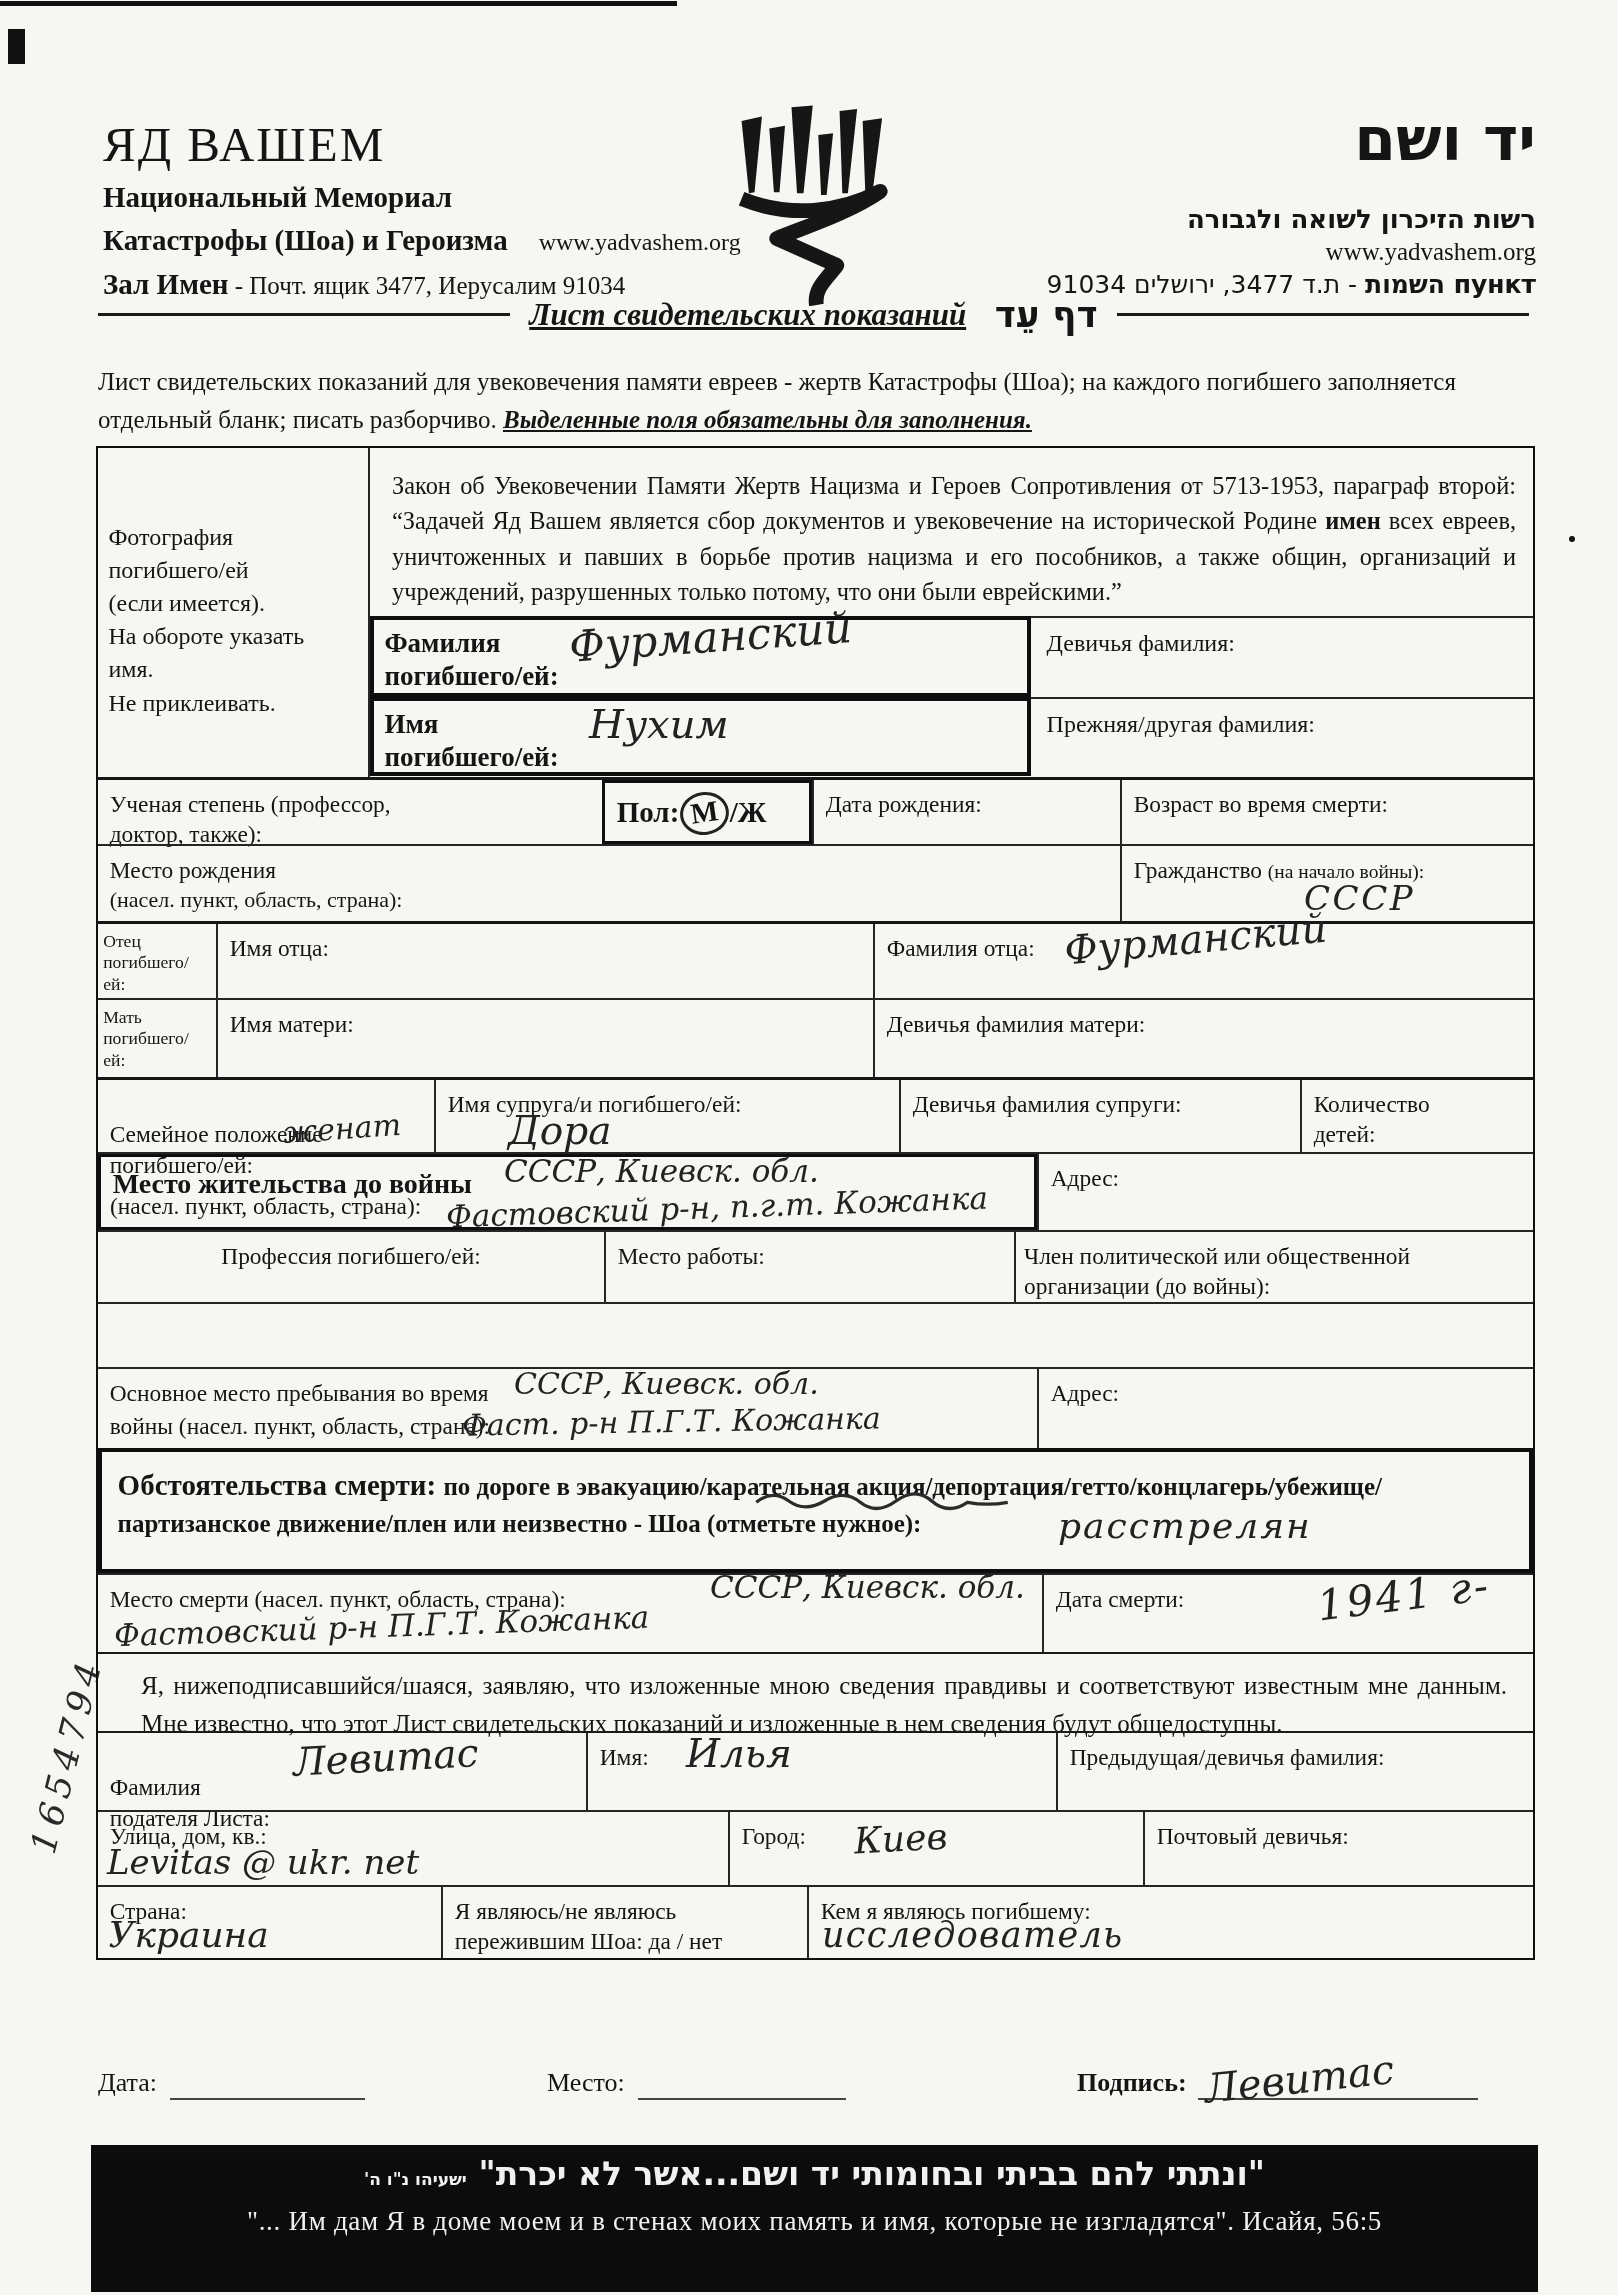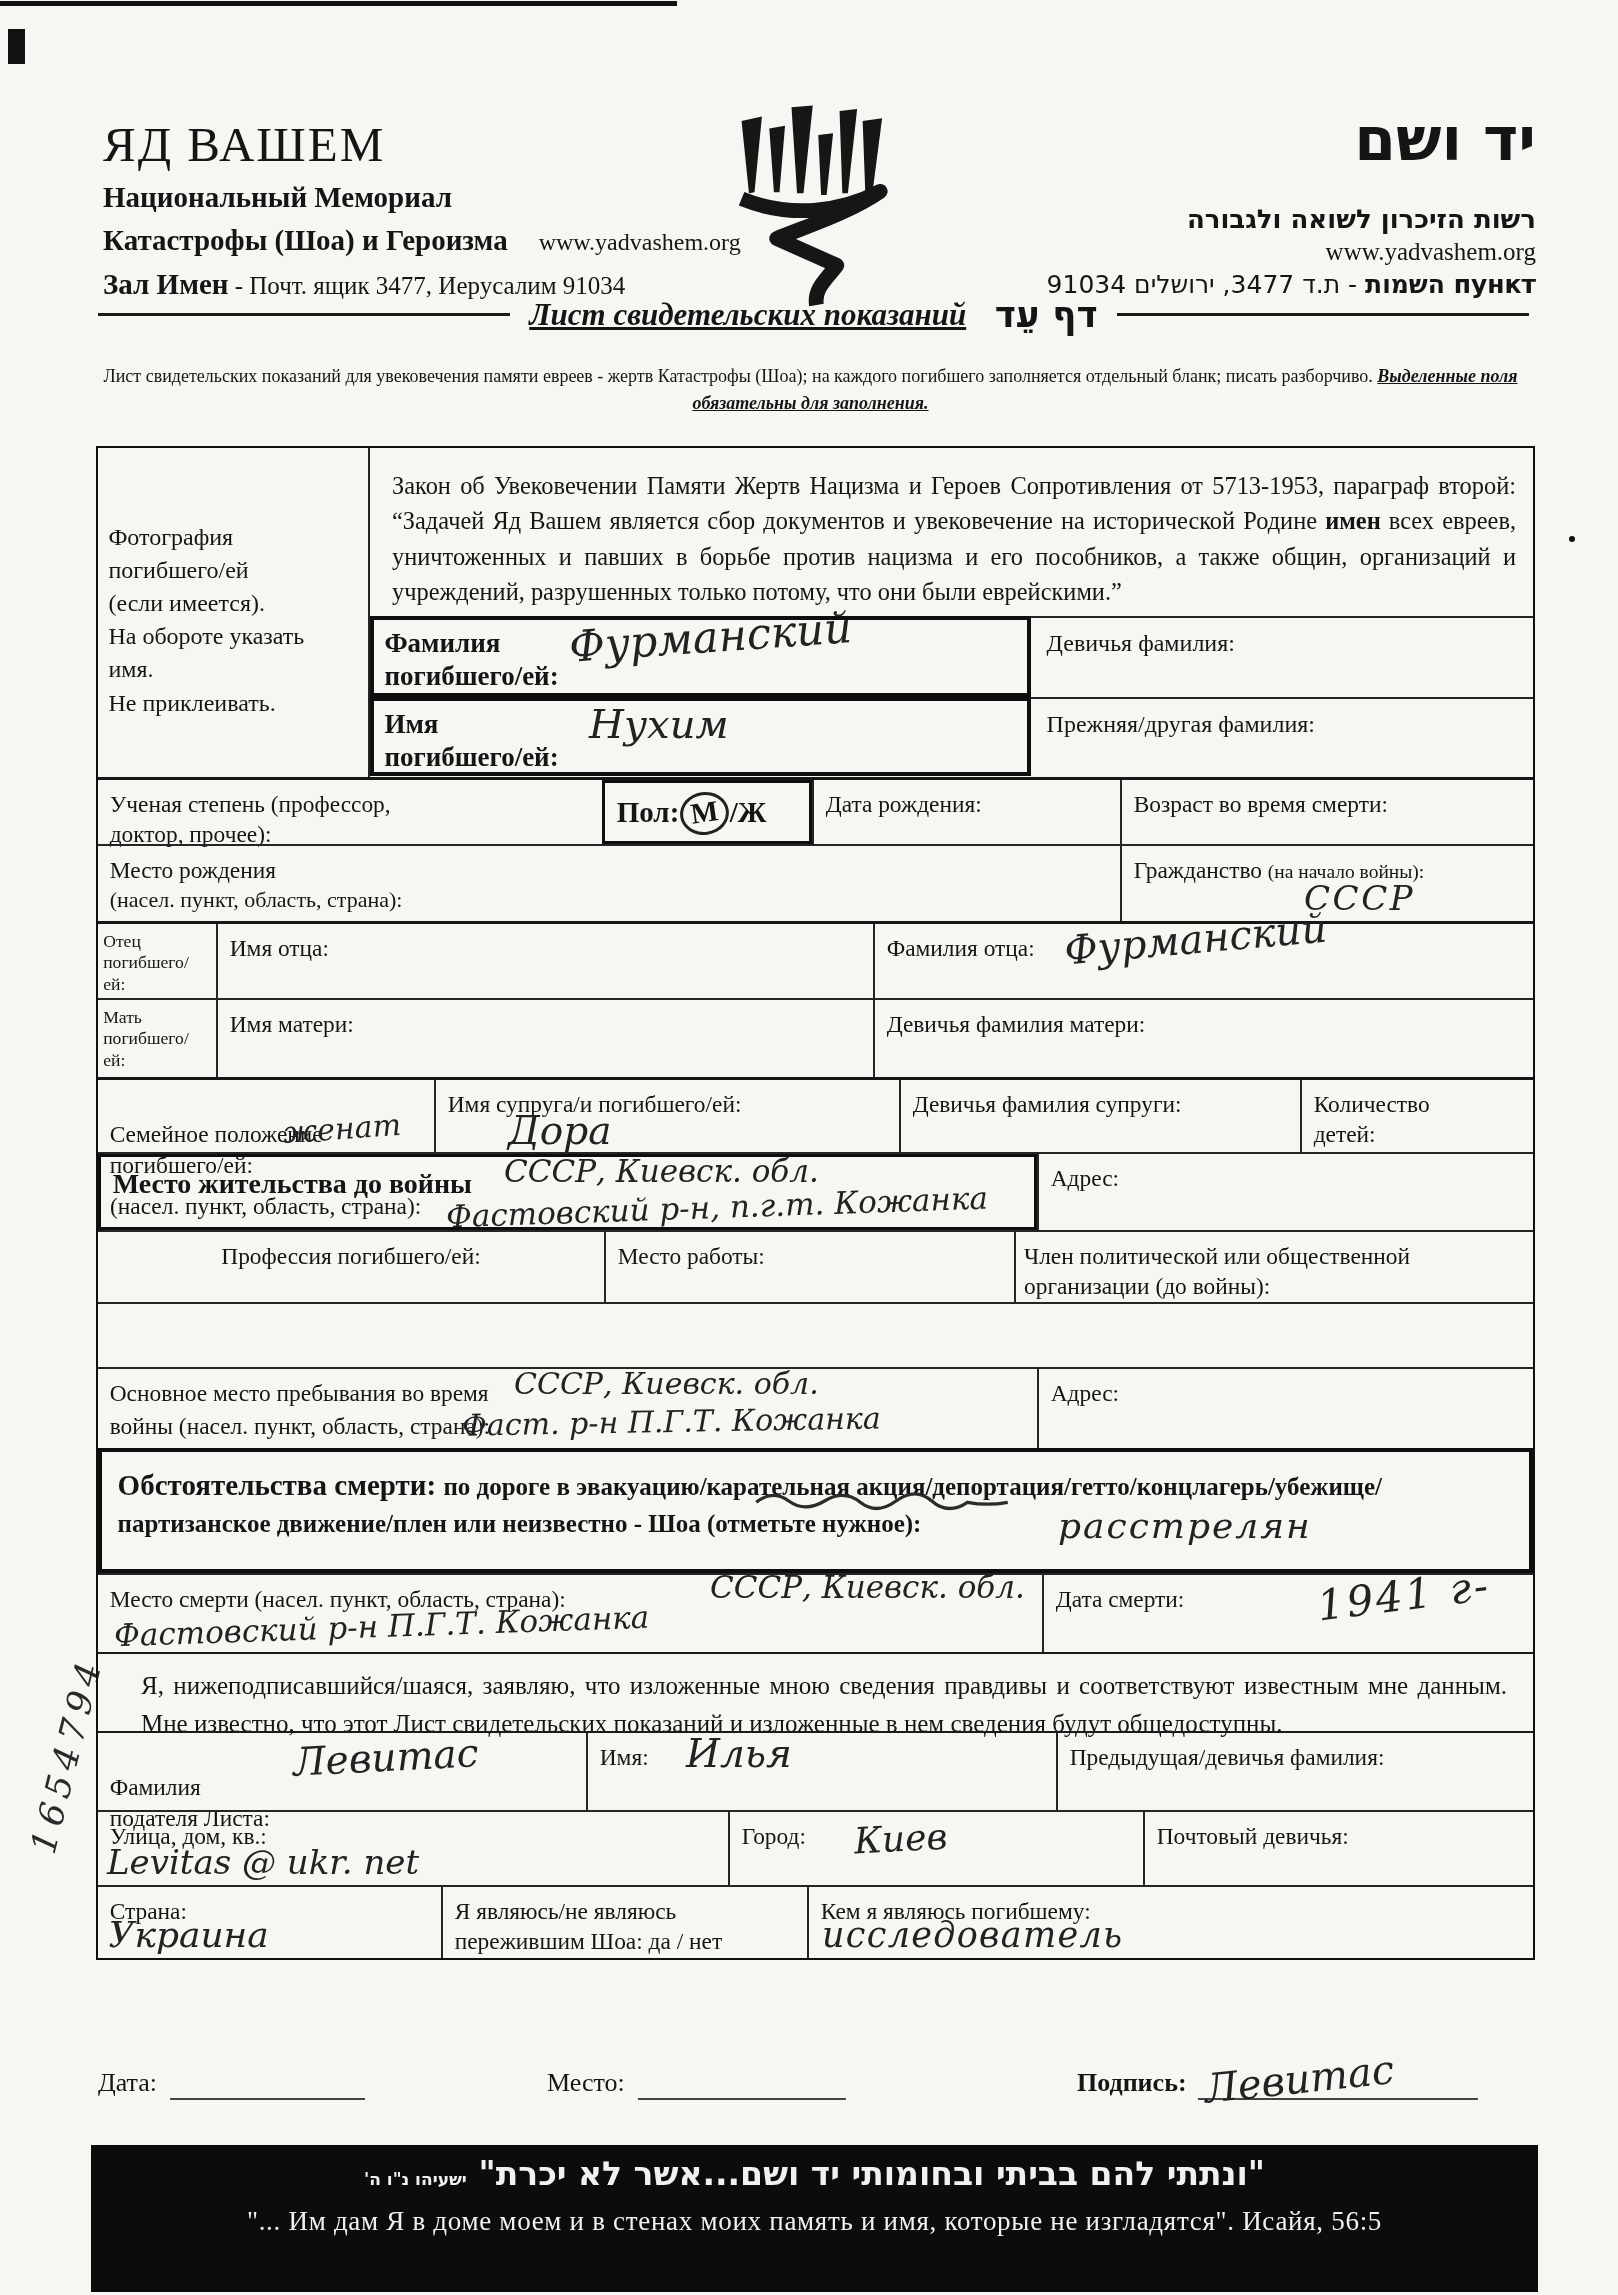--- a/index.html
+++ b/index.html
@@ -30,21 +30,21 @@
   .heb-name { font-size:60px; font-weight:bold; }
   .heb-l1 { font-size:26px; font-weight:bold; margin-top:30px; }
   .heb-url { font-size:25px; margin-top:3.9px; font-family:"Liberation Serif",serif; }
   .heb-l2 { font-size:25px; margin-top:3.9px; }
   .logo { position:absolute; left:721px; top:98px; }
   
   .title-row { position:absolute; left:98px; top:294px; width:1431px; display:flex; align-items:center; gap:19.5px; }
   .rule { flex:1; height:3.3px; background:#1b1b1b; }
   .title-ru { font-size:31px; font-weight:bold; font-style:italic; text-decoration:underline; white-space:nowrap; }
   .title-he { font-size:36px; font-weight:bold; white-space:nowrap; margin-left:9px; }
-  .intro { position:absolute; left:98px; top:363px; width:1425px; text-align:center; font-size:18px; line-height:1.5; }
+  .intro { position:absolute; left:98px; top:363px; width:1425px; font-size:25px; line-height:1.5; }
   
   .form { position:absolute; left:96px; top:446px; width:1439px; border:2.6px solid #101010; }
   .top { display:flex; height:329px; }
   .photo-cell { width:272px; border-right:2px solid #252525; padding:73px 9px 0 10.4px; font-size:24px; line-height:1.38; }
   .top-right { flex:1; display:flex; flex-direction:column; }
   .law-cell { height:168px; padding:19.5px 17px 0 22px; font-size:24.4px; line-height:1.46; text-align:justify; }
   .name-row { position:relative; }
   .nbox { position:absolute; left:0; top:0; height:100%; width:661px; border:4.6px solid #0e0e0e; padding:6.5px 10.4px; }
   .nbox .lbl { font-size:27px; font-weight:bold; line-height:1.25; }
   .nright { margin-left:661px; height:100%; border-top:2px solid #252525; padding:11.7px 15.6px; font-size:24px; }
@@ -147,21 +147,21 @@
 погибшего/ей:</div>
             <span class="hw" style="left:215px;top:2.6px;font-size:40px;">Нухим</span>
           </div>
           <div class="nright"><span>Прежняя/другая фамилия:</span></div>
         </div>
       </div>
     </div>
 
     <div class="row" style="height:67px;border-top:3.3px solid #161616;">
       <div class="c pre" style="width:504px;">Ученая степень (профессор,
-доктор, прочее):</div>
+доктор, также):</div>
       <div class="c thickcell" style="width:210px;">
         <span class="b" style="font-size:29px;">Пол:</span><span class="circle b" style="font-size:29px;">М</span><span class="b" style="font-size:29px;">/Ж</span>
       </div>
       <div class="c" style="width:308px;"><span>Дата рождения:</span></div>
       <div class="c" style="flex:1;"><span>Возраст во время смерти:</span></div>
     </div>
 
     <div class="row" style="height:77px;">
       <div class="c" style="width:1022px;">
         <div>Место рождения</div>

